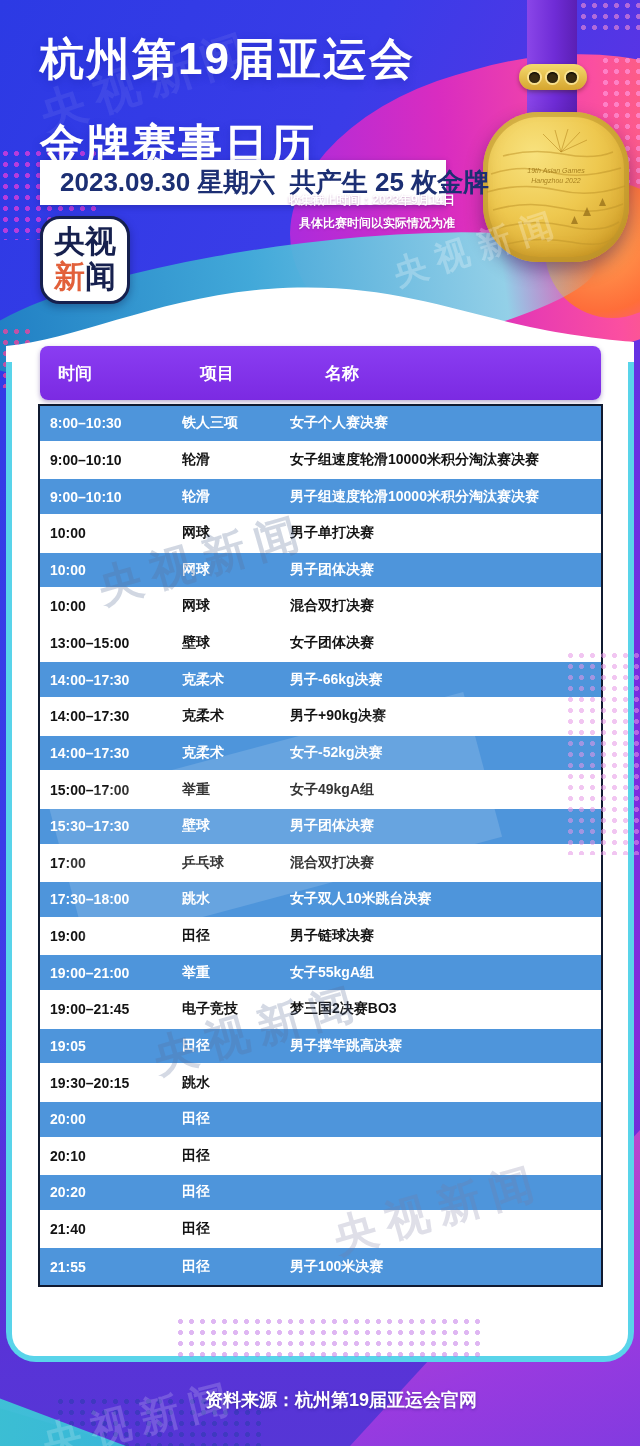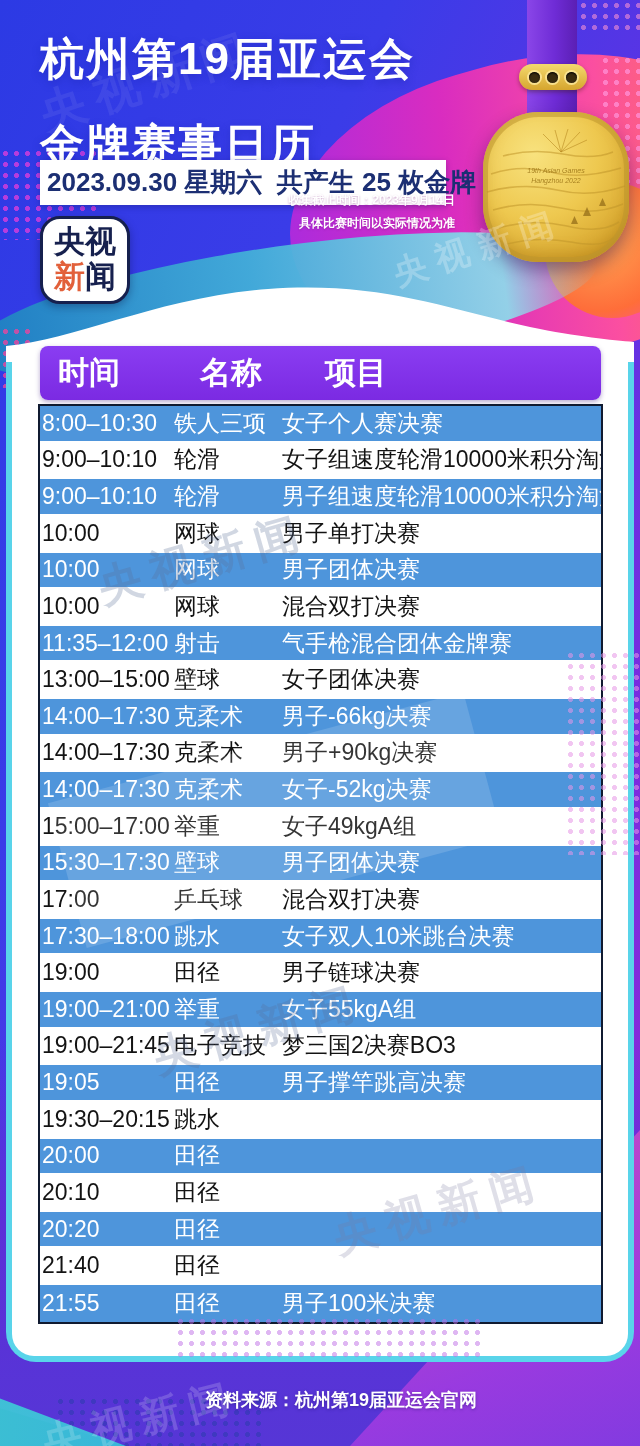--- a/index.html
+++ b/index.html
@@ -32,21 +32,21 @@
   .dots-right-pink{left:600px;top:55px;width:40px;height:130px;z-index:2;--dc:rgba(255,140,210,.8);}
   .dots-top-right{left:556px;top:0;width:84px;height:34px;z-index:2;--dc:rgba(255,150,210,.55);}
   .dots-mid-right{left:565px;top:650px;width:75px;height:205px;z-index:8;--dc:rgba(230,150,230,.55);}
   .dots-bottom-center{left:175px;top:1316px;width:310px;height:42px;z-index:8;--dc:rgba(190,110,230,.5);}
   .dots-bottom-left{left:55px;top:1396px;width:210px;height:50px;z-index:2;--dc:rgba(40,60,170,.5);}
   
   .title{left:40px;z-index:4;color:#fff;font-weight:900;font-size:44px;letter-spacing:2px;
     text-shadow:0 3px 8px rgba(25,35,170,.45);white-space:nowrap;}
   .title1{top:30px;} .title2{top:116px;}
   .banner{left:40px;top:160px;width:406px;height:45px;z-index:4;background:#fff;
-    display:flex;align-items:center;padding-left:7px;
+    display:flex;align-items:center;padding-left:20px;
     color:var(--banner-text,#1c2f73);font-size:26px;font-weight:900;white-space:pre;
     box-shadow:0 2px 6px rgba(20,20,90,.3);}
   .notes{top:189px;right:185px;z-index:4;color:#fff;font-size:12px;font-weight:700;
     text-align:right;line-height:1.95;text-shadow:0 1px 2px rgba(120,20,120,.4);}
   .logo{left:40px;top:216px;width:90px;height:88px;z-index:4;background:#fff;
     border:3px solid var(--logo-navy,#16204e);border-radius:20px;
     display:flex;flex-direction:column;align-items:center;justify-content:center;
     font-weight:900;font-size:31px;line-height:1.12;box-shadow:0 3px 8px rgba(10,15,60,.35);}
   .logo .ln{display:flex;}
   .logo .navy{color:var(--logo-navy,#16204e);} .logo .red{color:var(--logo-red,#e2603a);}
@@ -68,24 +68,24 @@
   
   .cyan-frame{left:6px;top:360px;width:628px;height:1002px;z-index:5;
     background:var(--panel-edge,#59d4ea);border-radius:0 0 30px 30px;}
   .white-panel{left:12px;top:358px;width:616px;height:998px;z-index:6;background:#fff;
     border-radius:0 0 22px 22px;}
   .wave-top{left:6px;top:282px;width:628px;height:80px;z-index:7;}
   
   .thead{left:40px;top:346px;width:561px;height:54px;z-index:7;border-radius:8px;
     background:linear-gradient(180deg,#8a3df2,var(--header-bar,#741fd8));
     display:grid;grid-template-columns:142px 125px 1fr;align-items:center;padding-left:18px;
-    color:#fff;font-size:31px;font-weight:700;box-shadow:0 2px 5px rgba(50,10,120,.35);}
+    color:#fff;font-size:17px;font-weight:700;box-shadow:0 2px 5px rgba(50,10,120,.35);}
   .tbody{left:38px;top:404px;width:565px;z-index:7;border:2px solid #101a30;background:#fff;}
   .row{height:36.64px;display:grid;grid-template-columns:132px 108px 1fr;align-items:center;
-    padding-left:2px;font-size:23px;font-weight:400;white-space:nowrap;overflow:hidden;}
+    padding-left:10px;font-size:14px;font-weight:700;white-space:nowrap;overflow:hidden;}
   .row:not(:last-child){border-bottom:2px solid #fff;}
   .row.blue{background:var(--row-blue,#4e95db);color:#fff;}
   .row.white{background:#fff;color:#131313;}
   .row span{overflow:hidden;}
   
   .footer{left:0;top:1388px;width:640px;z-index:4;text-align:center;color:#fff;
     font-size:18px;font-weight:700;text-shadow:0 1px 3px rgba(40,20,120,.5);padding-left:42px;}
   .wm{z-index:9;font-weight:900;letter-spacing:10px;white-space:nowrap;pointer-events:none;}
   .wash{left:60px;top:745px;width:430px;height:150px;z-index:8;transform:rotate(-15deg);
     background:rgba(255,255,255,.14);}
@@ -160,22 +160,22 @@
   </div>
 
   <div class="abs cyan-frame"></div>
   <div class="abs white-panel"></div>
   <svg class="abs wave-top" viewBox="0 0 628 80" preserveAspectRatio="none">
     <path d="M0,64 C70,58 150,16 262,7 C372,-1 438,26 524,45 C572,55 606,58 628,60 L628,80 L0,80 Z" fill="#ffffff"></path>
   </svg>
 
   <div class="abs thead">
     <span>时间</span>
+    <span>项目</span>
     <span>名称</span>
-    <span>项目</span>
   </div>
   <div class="abs tbody">
     <div class="row blue">
       <span>8:00–10:30</span>
       <span>铁人三项</span>
       <span>女子个人赛决赛</span>
     </div>
 
     <div class="row white">
       <span>9:00–10:10</span>
@@ -200,25 +200,20 @@
       <span>网球</span>
       <span>男子团体决赛</span>
     </div>
 
     <div class="row white">
       <span>10:00</span>
       <span>网球</span>
       <span>混合双打决赛</span>
     </div>
 
-    <div class="row blue">
-      <span>11:35–12:00</span>
-      <span>射击</span>
-      <span>气手枪混合团体金牌赛</span>
-    </div>
 
     <div class="row white">
       <span>13:00–15:00</span>
       <span>壁球</span>
       <span>女子团体决赛</span>
     </div>
 
     <div class="row blue">
       <span>14:00–17:30</span>
       <span>克柔术</span>

